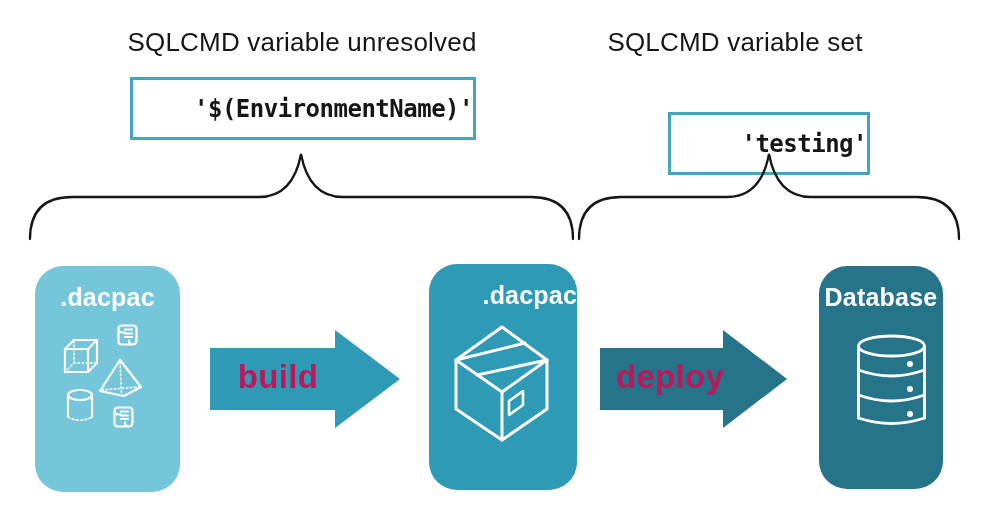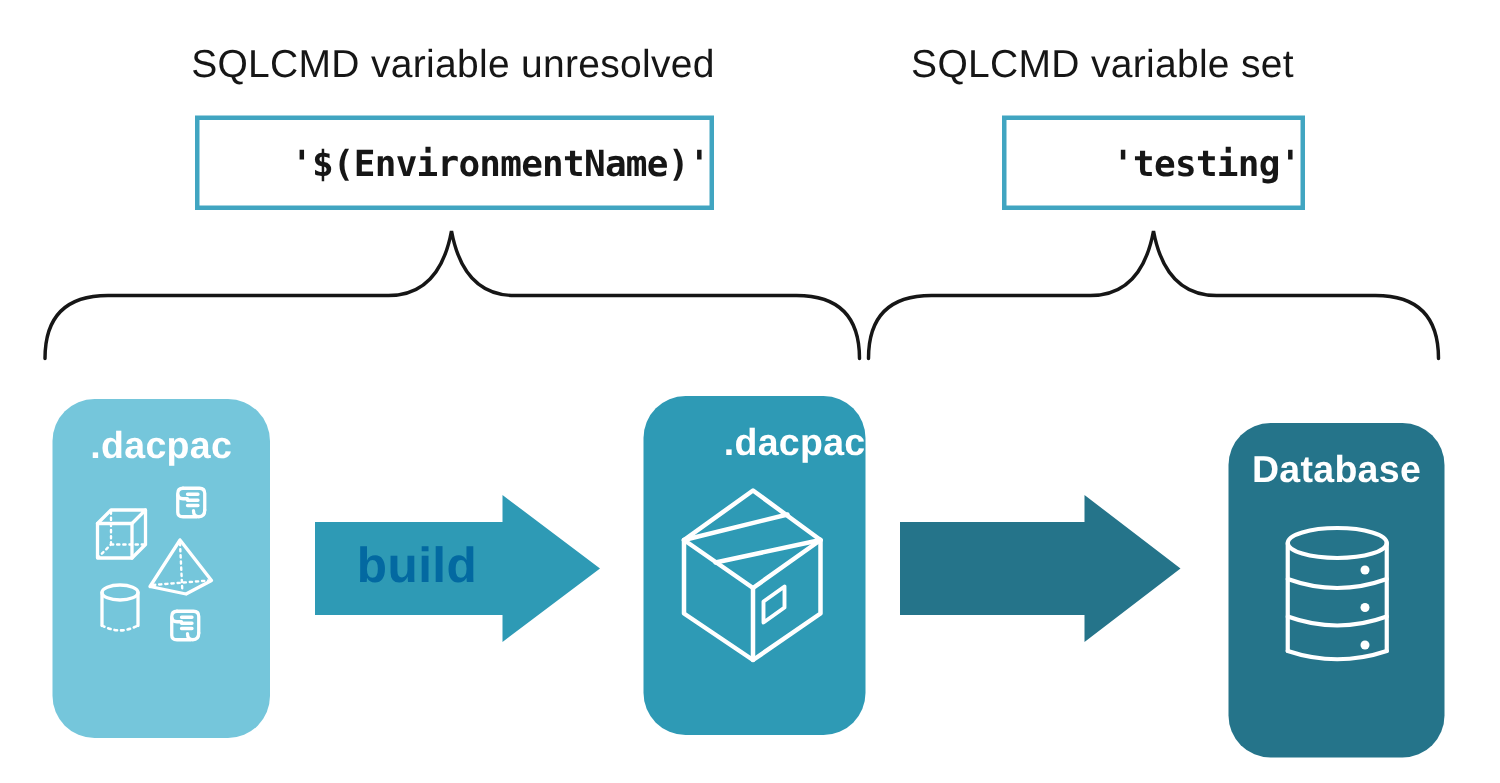--- a/index.html
+++ b/index.html
@@ -27,59 +27,59 @@
     position: absolute;
     top: 77px;
     height: 63px;
     border: 3px solid #41a5c1;
     background: #ffffff;
     display: flex;
     align-items: center;
     justify-content: flex-end;
   }
   .code-box.left  { left: 130px; width: 346px; }
-  .code-box.right { left: 668px; width: 202px; }
+  .code-box.right { left: 668px; width: 202px; margin-top: 35px; }
   .code-text {
     font-family: "DejaVu Sans Mono", monospace;
     font-size: 24px;
     font-weight: 600;
     color: #161616;
     letter-spacing: -0.5px;
     white-space: pre;
   }
   .overlay-svg {
     position: absolute;
     left: 0; top: 0;
     width: 1000px; height: 522px;
   }
   .stage {
     position: absolute;
     border-radius: 28px;
     text-align: center;
   }
   .stage-sqlproj  { left: 35px;  top: 266px; width: 145px; height: 226px; background: #75c6db; }
   .stage-dacpac   { left: 429px; top: 264px; width: 148px; height: 226px; background: #2e9ab5; text-align: right; }
-  .stage-database { left: 819px; top: 282px; width: 144px; height: 223px; background: #25748a; }
+  .stage-database { left: 819px; top: 266px; width: 124px; height: 223px; background: #25748a; }
   .stage-label {
     margin-top: 17px;
     font-size: 25px;
     font-weight: 700;
     color: #ffffff;
     letter-spacing: 0.2px;
   }
   .stage-icon { position: absolute; }
   .icon-sqlproj-objects { left: 28px; top: 52px; }
   .icon-package  { left: 17px; top: 57px; }
   .icon-database { left: 32px; top: 68px; }
   .arrow-label {
     position: absolute;
     text-align: center;
     font-size: 33px;
     font-weight: 700;
-    color: #0369a1;
+    color: #be185d;
     letter-spacing: 0.3px;
   }
   .arrow-label.build  { left: 212px; width: 132px; top: 358px; }
   .arrow-label.deploy { left: 600px; width: 140px; top: 358px; }
   svg { display: block; }
 </style>
 </head>
 <body>
 
 <div class="canvas">
@@ -101,20 +101,21 @@
 
     <path d="M 579,239 Q 579,197 621,197 L 727,197 Q 761,197 769,154
              Q 777,197 811,197 L 917,197 Q 959,197 959,239" fill="none" stroke="#161616" stroke-width="2.3" stroke-linecap="round"></path>
 
     <polygon points="210,348 335,348 335,330 400,379 335,428 335,410 210,410" fill="#2e9ab5"></polygon>
 
     <polygon points="600,348 723,348 723,330 787,379 723,428 723,410 600,410" fill="#25748a"></polygon>
   </svg>
 
   <div class="arrow-label build">build</div>
+  <div class="arrow-label deploy">deploy</div>
 
   <div class="stage stage-sqlproj">
     <div class="stage-label">.dacpac</div>
     <svg class="stage-icon icon-sqlproj-objects" width="110" height="160" viewBox="0 0 110 160" fill="none" stroke="#ffffff" stroke-width="2.2" stroke-linecap="round" stroke-linejoin="round">
 
       <g transform="translate(52,6)">
         <path d="M7,1.5 H18 Q21.5,1.5 21.5,5 V16"></path>
         <path d="M7,1.5 Q3.5,1.5 3.5,5 Q3.5,8.5 7,8.5 H10"></path>
         <path d="M3.5,6 V17.5 Q3.5,20.5 7,20.5 H16"></path>
         <path d="M21.5,16 Q21.5,20.5 17.5,20.5 Q14,20.5 14,16.5"></path>

